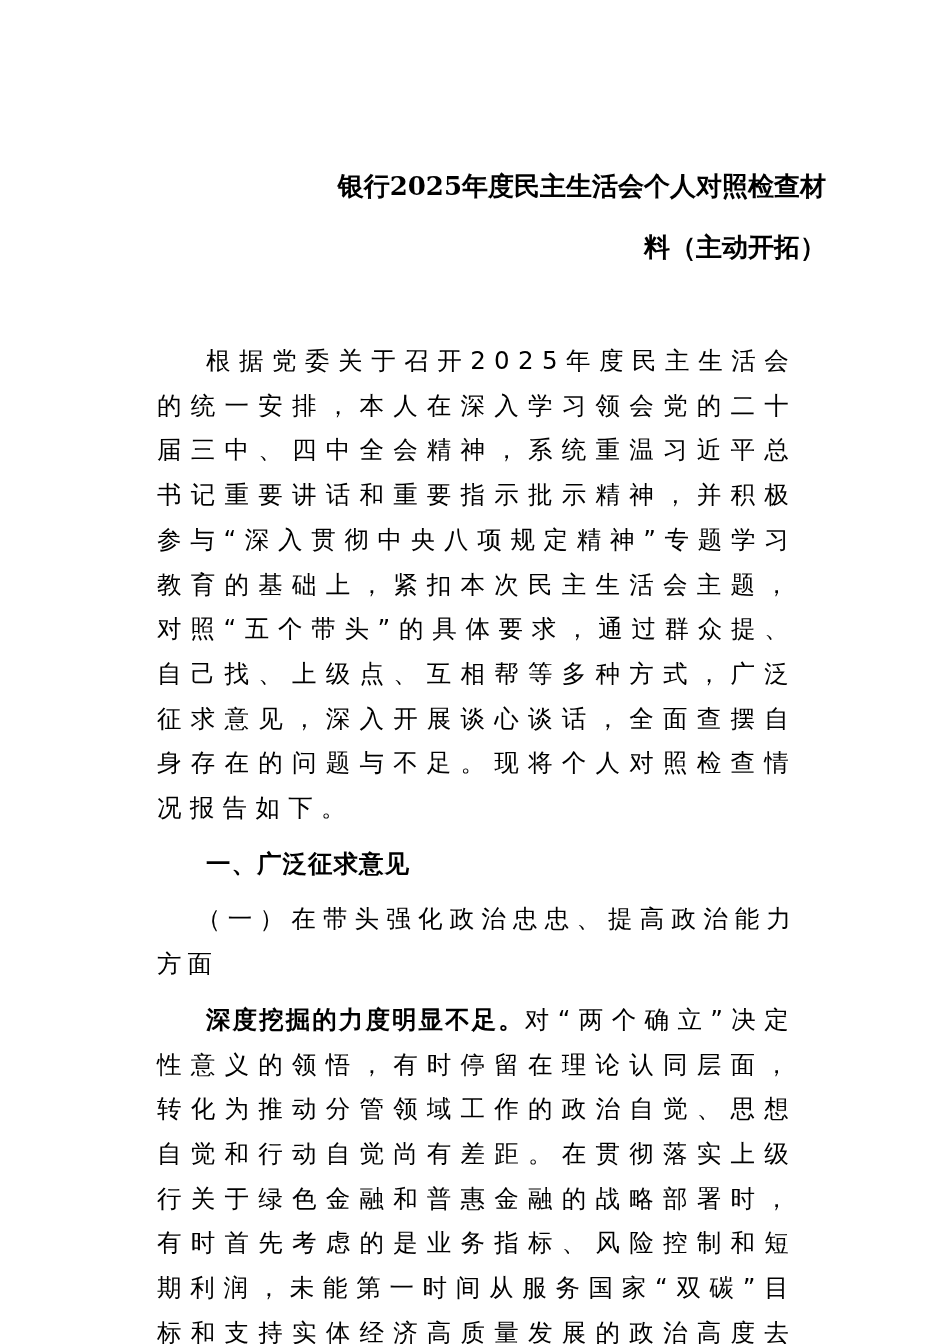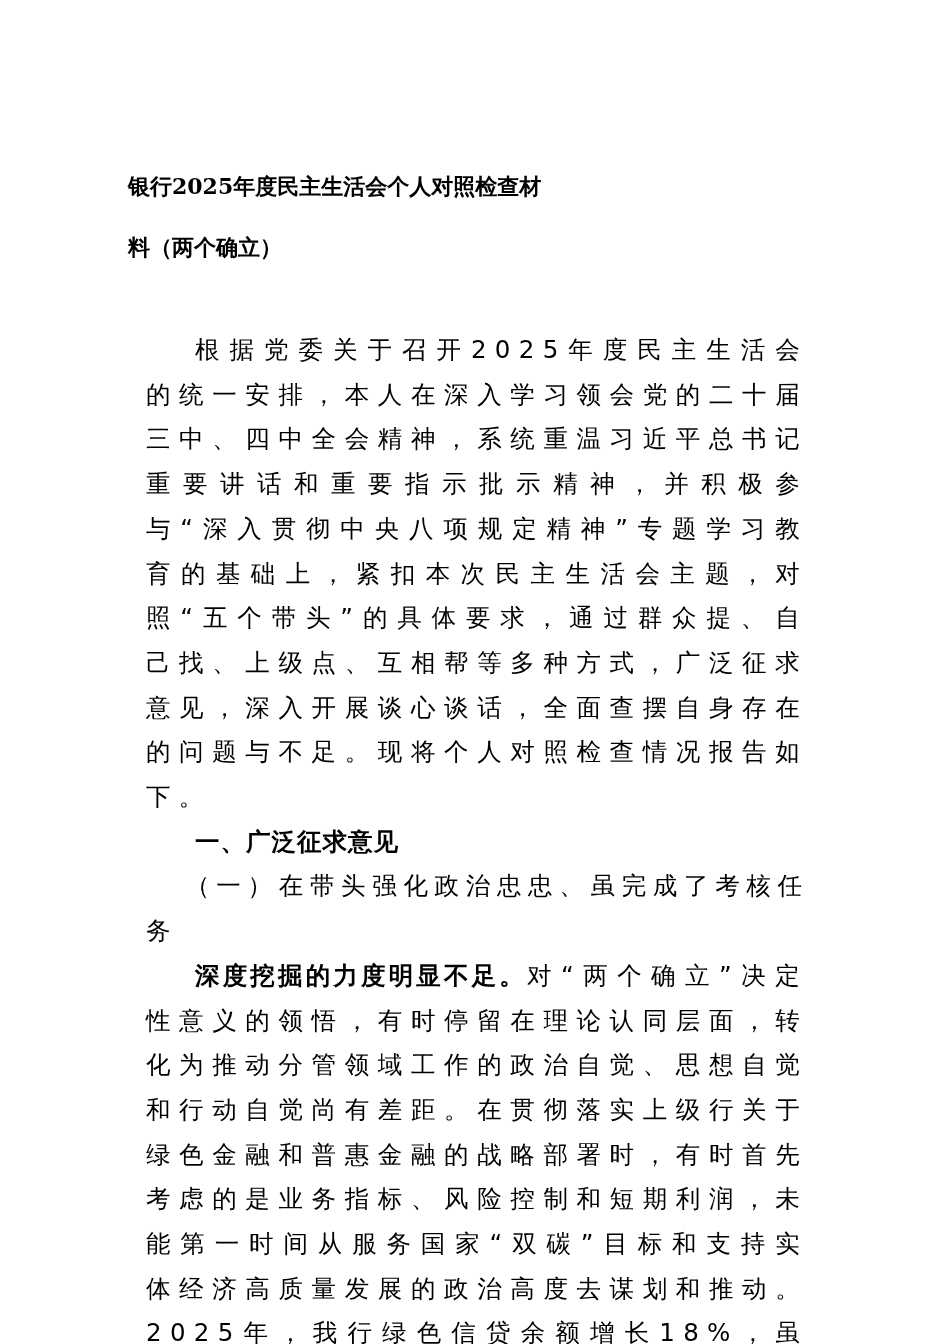--- a/index.html
+++ b/index.html
@@ -17,48 +17,48 @@
     .page {
       position: absolute;
       left: 0;
       top: 0;
       width: 950px;
       height: 1344px;
       background: #ffffff;
     }
     .title {
       position: absolute;
-      left: 128px;
+      left: 156px;
       width: 670px;
       top: 156px;
-      text-align: left;
+      text-align: right;
       font-family: "DejaVu Serif", "Liberation Serif", serif;
       font-weight: bold;
-      font-size: 22px;
+      font-size: 26px;
       line-height: 61px;
       letter-spacing: 0px;
       margin: 0;
     }
     .title .line {
       display: block;
       white-space: nowrap;
     }
     .body {
       position: absolute;
       left: 146px;
       top: 328px;
       width: 662px;
       font-family: "DejaVu Sans", "Liberation Sans", sans-serif;
       font-size: 24.5px;
       line-height: 44.7px;
       letter-spacing: 8.3px;
       text-align: justify;
     }
     .body p {
-      margin: 0;
+      margin: 11px;
       text-indent: 2em;
     }
     .body .h1 {
       font-family: "DejaVu Sans", "Liberation Sans", sans-serif;
       font-weight: bold;
       letter-spacing: 1px;
     }
     .body .h2 {
       font-family: "DejaVu Serif", "Liberation Serif", serif;
       letter-spacing: 6px;
@@ -68,22 +68,22 @@
       font-weight: bold;
       letter-spacing: 2px;
     }
   </style>
 </head>
 <body>
 
 <div class="page">
   <h1 class="title">
     <span class="line">银行2025年度民主生活会个人对照检查材</span>
-    <span class="line">料（两个确立）</span>
+    <span class="line">料（主动开拓）</span>
   </h1>
 
   <div class="body">
     <p>根据党委关于召开2025年度民主生活会的统一安排，本人在深入学习领会党的二十届三中、四中全会精神，系统重温习近平总书记重要讲话和重要指示批示精神，并积极参与“深入贯彻中央八项规定精神”专题学习教育的基础上，紧扣本次民主生活会主题，对照“五个带头”的具体要求，通过群众提、自己找、上级点、互相帮等多种方式，广泛征求意见，深入开展谈心谈话，全面查摆自身存在的问题与不足。现将个人对照检查情况报告如下。</p>
     <p class="h1">一、广泛征求意见</p>
-    <p class="h2">（一）在带头强化政治忠忠、虽完成了考核任务</p>
+    <p class="h2">（一）在带头强化政治忠忠、提高政治能力方面</p>
     <p><span class="lead">深度挖掘的力度明显不足。</span><span>对“两个确立”决定性意义的领悟，有时停留在理论认同层面，转化为推动分管领域工作的政治自觉、思想自觉和行动自觉尚有差距。在贯彻落实上级行关于绿色金融和普惠金融的战略部署时，有时首先考虑的是业务指标、风险控制和短期利润，未能第一时间从服务国家“双碳”目标和支持实体经济高质量发展的政治高度去谋划和推动。2025年，我行绿色信贷余额增长18%，虽完成了考核任务，但相较于区域内重点产业结构调整的迫切需求，主动开拓、深度挖掘的力度明显不足，反映出对“国之大者”的理解和践行不够深刻。</span></p>
   </div>
 </div>
 
 </body></html>

